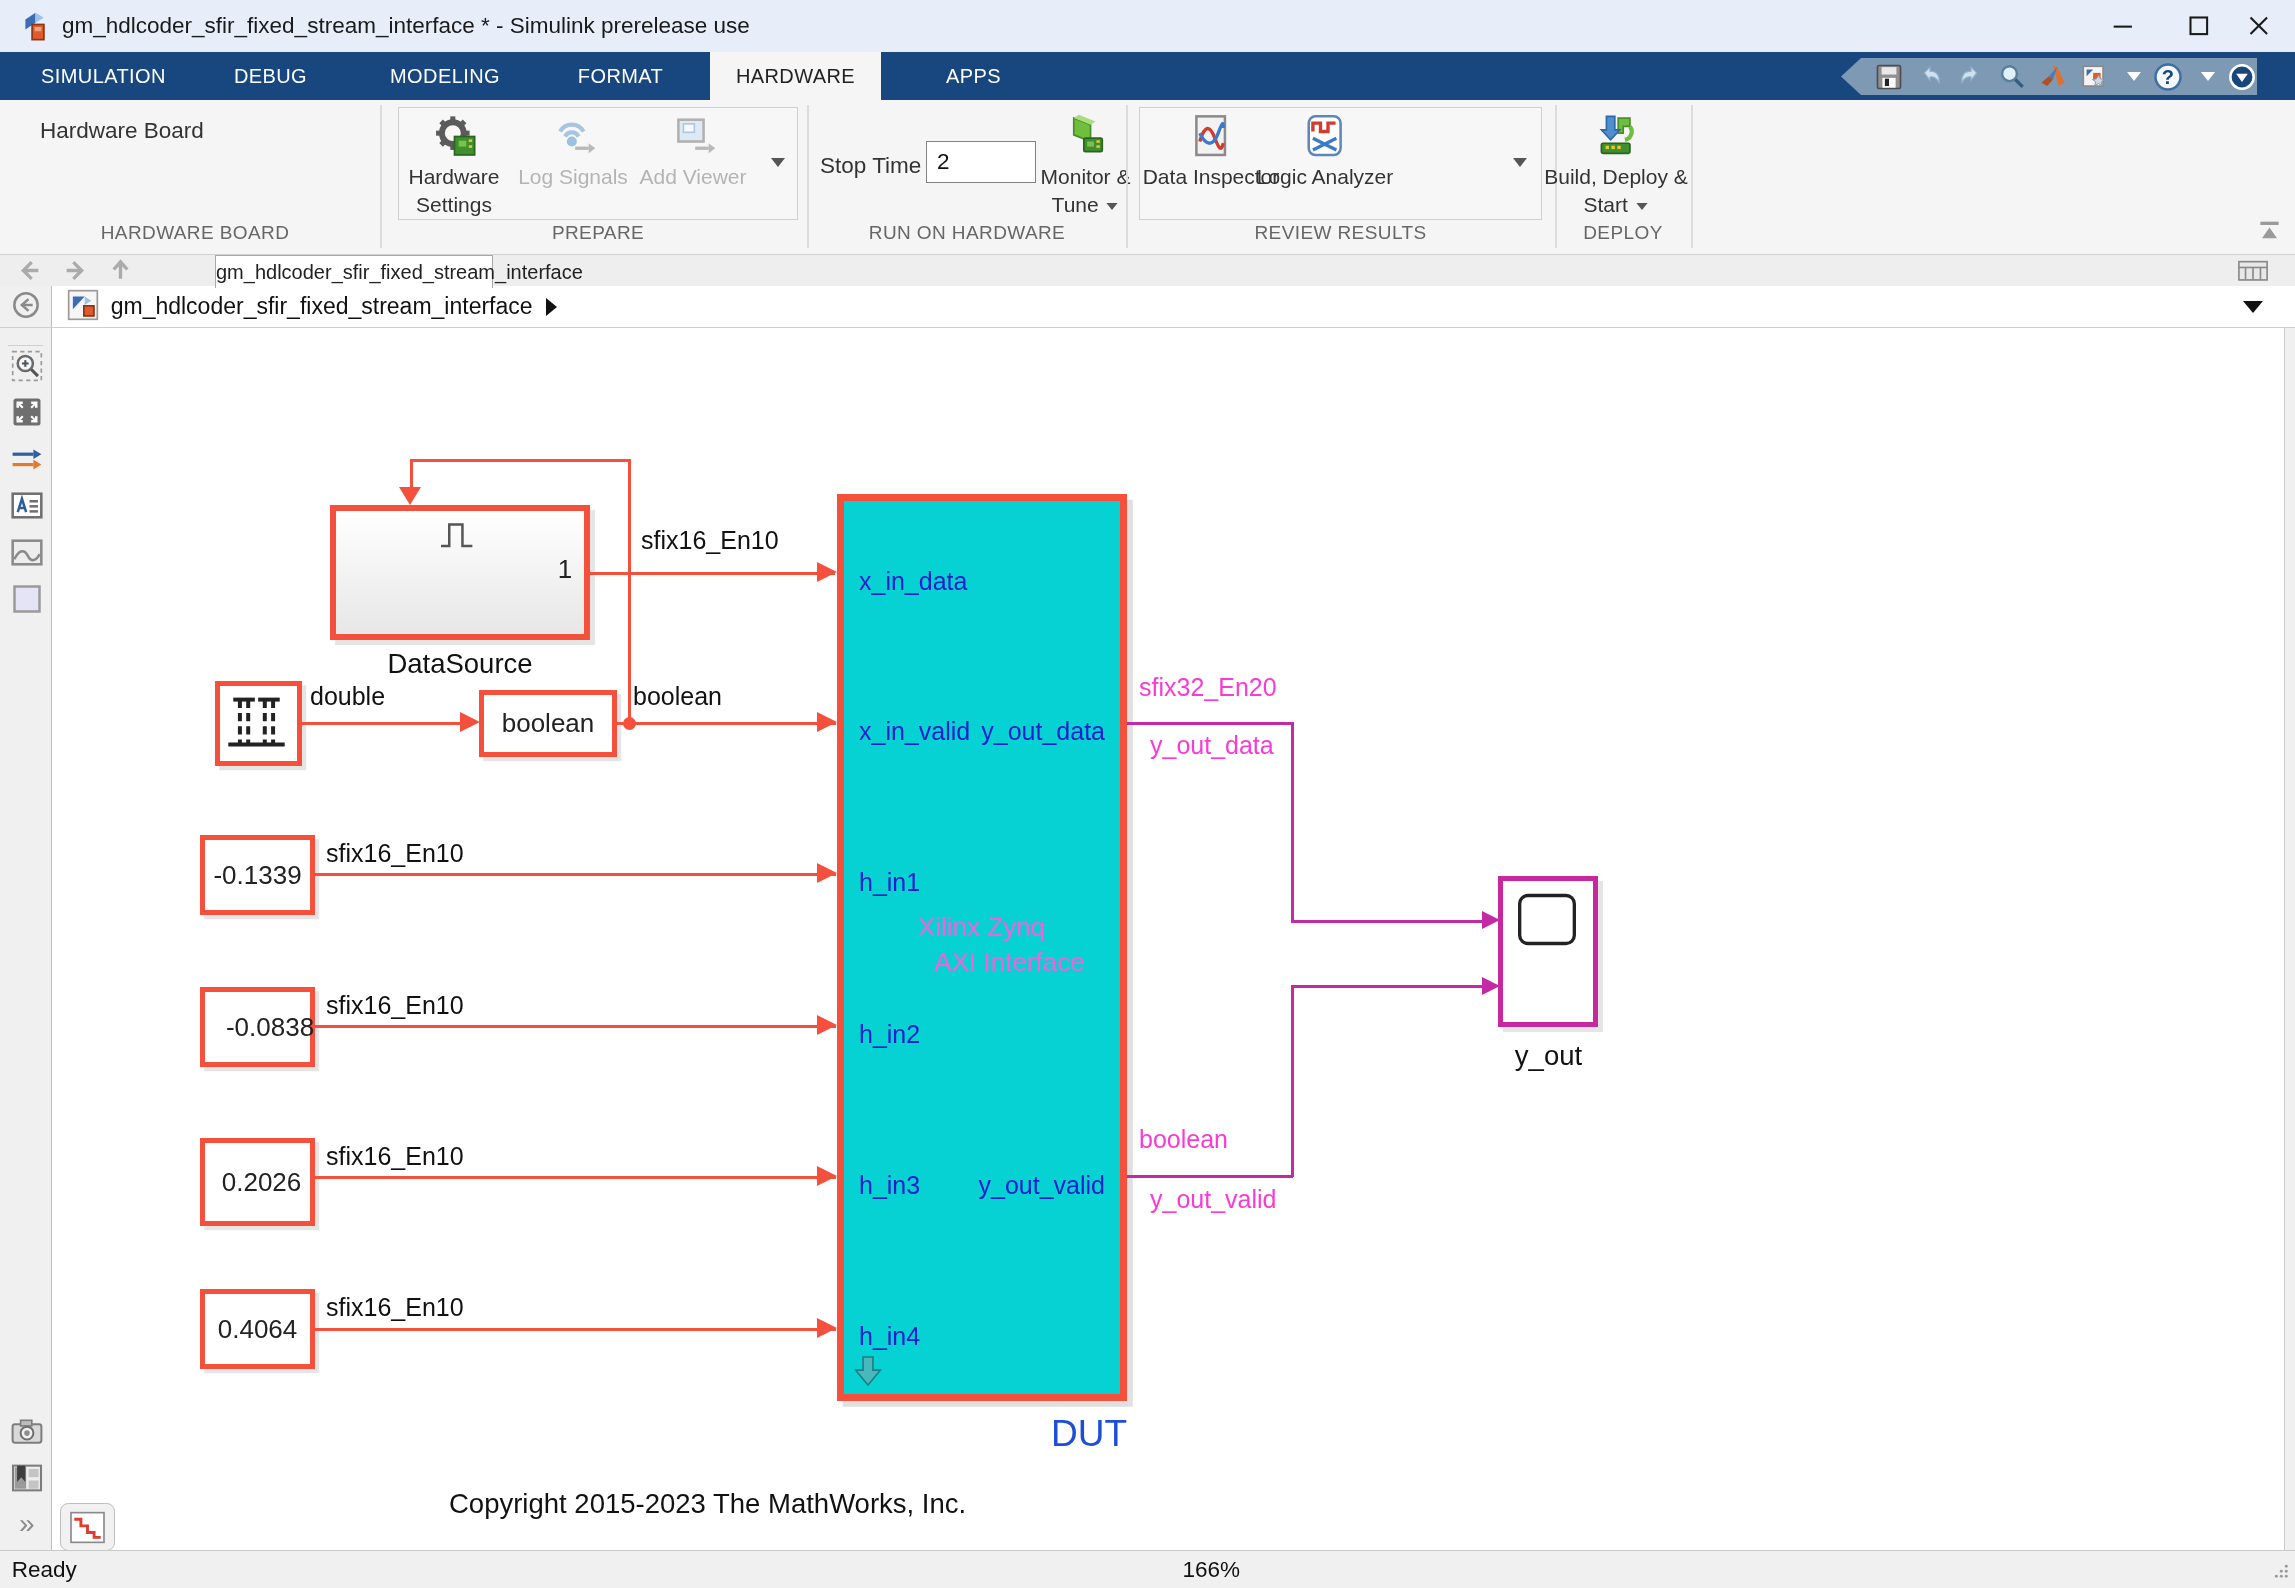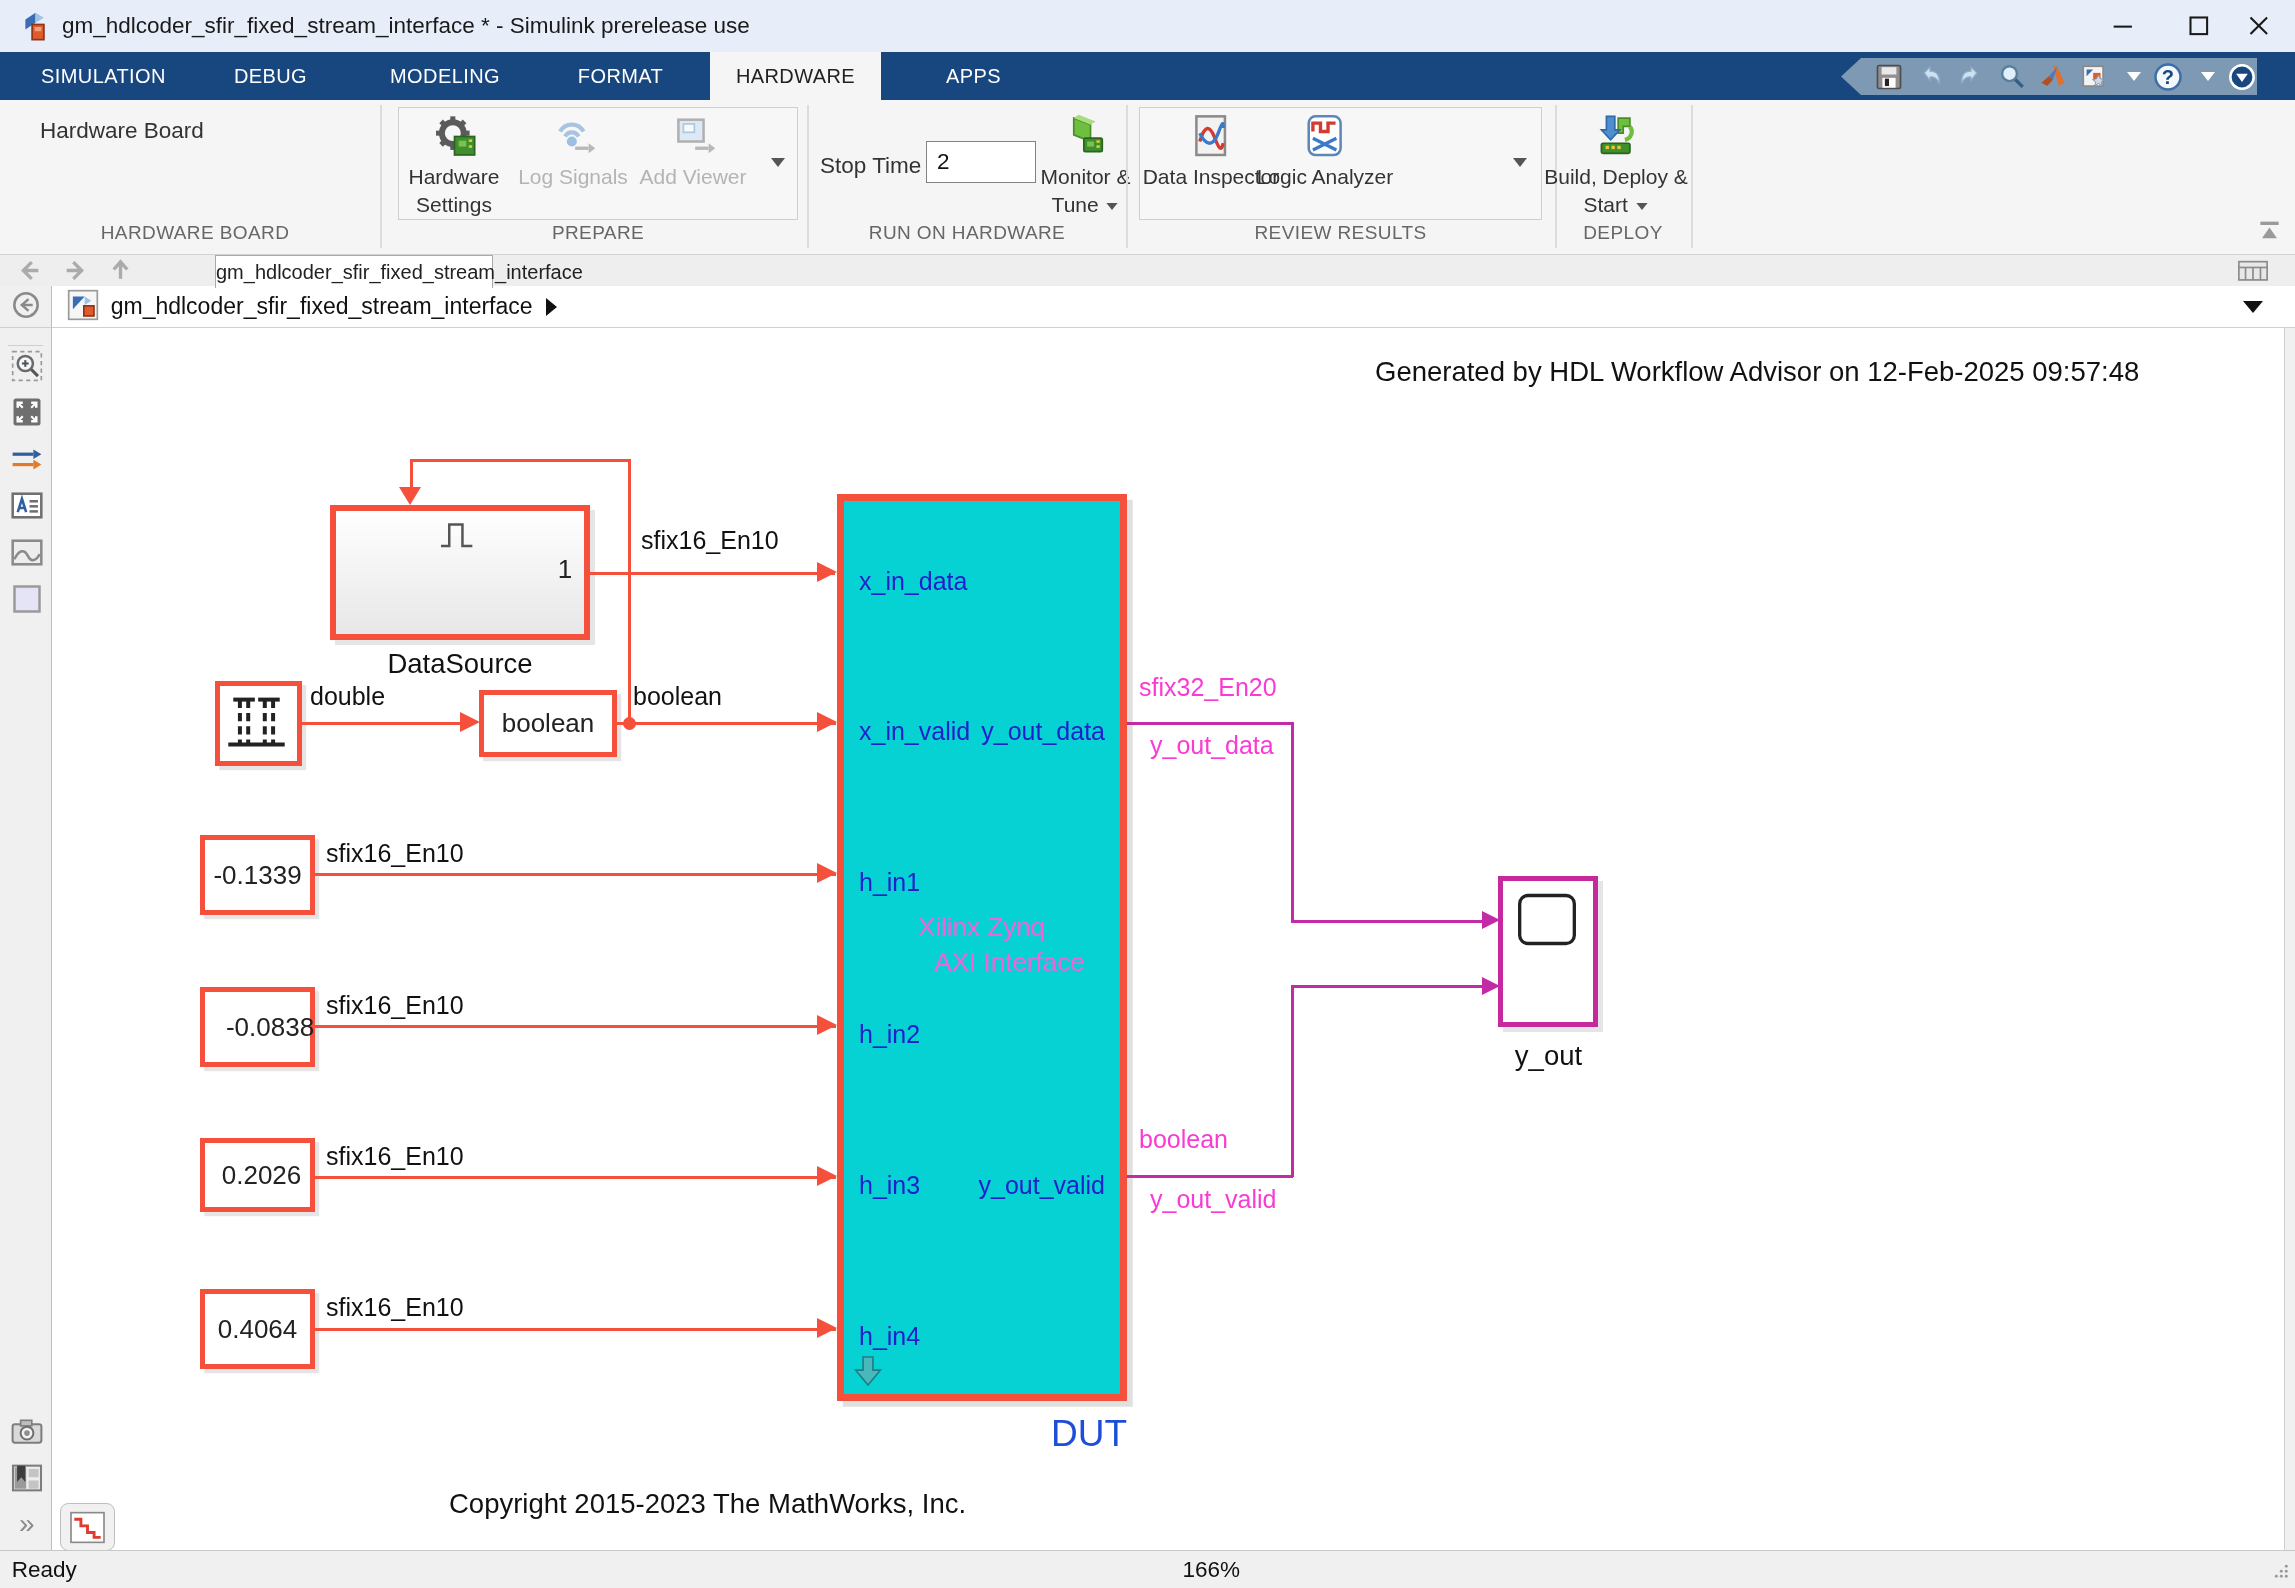--- a/index.html
+++ b/index.html
@@ -399,21 +399,20 @@
         <polygon points="7,2 17,2 17,22 12,16 7,22" fill="#3d3d3d"></polygon>
         <rect x="21" y="6" width="12" height="10" fill="#c4c4c4"></rect>
         <rect x="21" y="20" width="12" height="10" fill="#c4c4c4"></rect>
       </svg>
   </div>
   <div class="pic" style="top:1508px;font-size:28px;color:#8a8a8a;">»</div>
 
   <div class="abs canvas"></div>
   <div class="abs rgutter"></div>
 
-  <div class="abs ann" style="left:1375px;top:356px;">Generated by HDL Workflow Advisor on 12-Feb-2025 09:57:48</div>
 
   <div class="abs wire" style="left:410px;top:459px;width:220px;height:2.5px;"></div>
   <div class="abs wire" style="left:628px;top:459px;width:2.5px;height:266px;"></div>
   <div class="abs wire" style="left:410px;top:459px;width:2.5px;height:32px;"></div>
   <div class="abs arr-d" style="left:399px;top:487px;"></div>
   <div class="abs dot" style="left:623px;top:717px;"></div>
 
   <div class="abs ds" style="left:330px;top:505px;width:260px;height:135px;">
     <svg class="abs" style="left:100px;top:6.7px;" width="43" height="33" viewBox="0 0 52 40">
       <path d="M6 34 H16 V8 H32 V34 H44" fill="none" stroke="#555" stroke-width="3"></path>
@@ -454,21 +453,21 @@
   </div>
   <div class="abs wire" style="left:315px;top:873px;width:521px;height:2.5px;"></div>
   <div class="abs siglbl" style="left:326px;top:839px;">sfix16_En10</div>
 
   <div class="abs blk-red" style="left:200px;top:987px;width:115px;height:80px;display:flex;align-items:center;justify-content:center;">
     <span style="font-size:26px;color:#222;margin-left:25px;">-0.0838</span>
   </div>
   <div class="abs wire" style="left:315px;top:1025px;width:521px;height:2.5px;"></div>
   <div class="abs siglbl" style="left:326px;top:991px;">sfix16_En10</div>
 
-  <div class="abs blk-red" style="left:200px;top:1138px;width:115px;height:74px;display:flex;align-items:center;justify-content:center;padding-left:8px;">
+  <div class="abs blk-red" style="left:200px;top:1138px;width:115px;height:88px;display:flex;align-items:center;justify-content:center;padding-left:8px;">
     <span style="font-size:26px;color:#222;">0.2026</span>
   </div>
   <div class="abs wire" style="left:315px;top:1176px;width:521px;height:2.5px;"></div>
   <div class="abs siglbl" style="left:326px;top:1142px;">sfix16_En10</div>
 
   <div class="abs blk-red" style="left:200px;top:1289px;width:115px;height:80px;display:flex;align-items:center;justify-content:center;">
     <span style="font-size:26px;color:#222;">0.4064</span>
   </div>
   <div class="abs wire" style="left:315px;top:1328px;width:521px;height:2.5px;"></div>
   <div class="abs siglbl" style="left:326px;top:1293px;">sfix16_En10</div>

